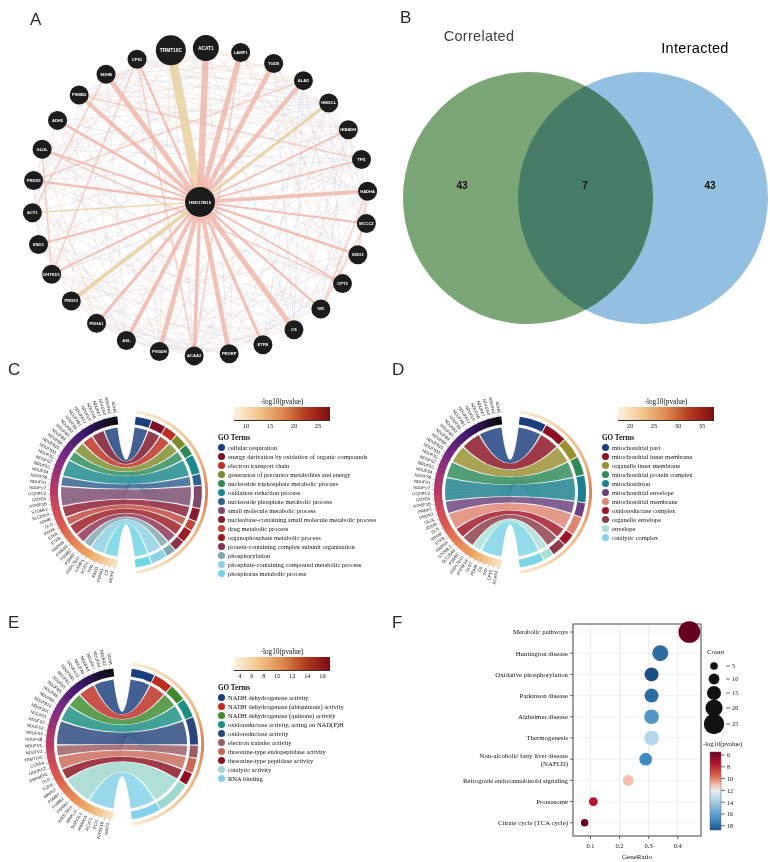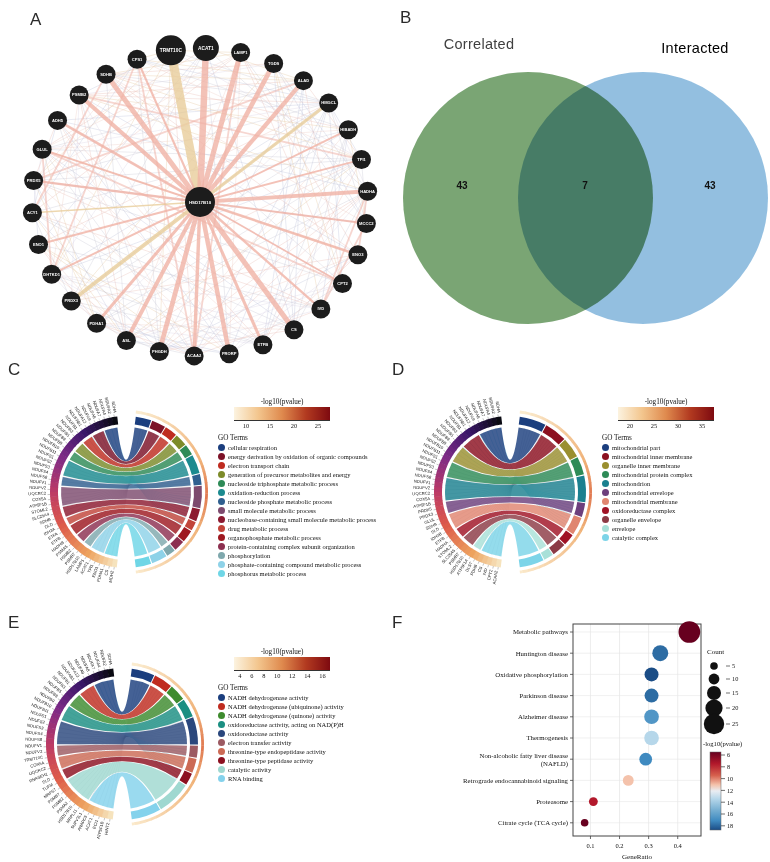--- a/index.html
+++ b/index.html
@@ -11,21 +11,21 @@
   .venn-title{position:absolute;font-size:14.5px;letter-spacing:.3px;}
   .venn-num{position:absolute;font-size:10px;font-weight:bold;color:#111;}
   
   .chord-legend{position:absolute;width:170px;font-family:"Liberation Serif",serif;color:#111;}
   .scale-title{font-size:7.2px;text-align:center;width:96px;margin-left:16px;}
   .scale-bar{width:96px;height:13px;margin-left:16px;margin-top:1px;
              border-bottom:1px solid #333;
              background:linear-gradient(to right,#fcf3e0,#f3c68e,#df8a4e,#b23a20,#7e0a10);}
   .scale-ticks{width:96px;margin-left:16px;display:flex;justify-content:space-around;
                font-size:6.4px;margin-top:1px;}
-  .go-title{font-size:7.2px;margin-top:5px;}
+  .go-title{font-size:7.2px;margin-top:5px;font-weight:bold;}
   .go-item{display:flex;align-items:center;margin-top:1.6px;}
   .go-swatch{width:7px;height:7px;border-radius:50%;flex:0 0 7px;margin-right:3px;}
   .go-label{font-size:6.5px;line-height:7.4px;white-space:nowrap;}
   svg{position:absolute;overflow:visible;}
   .srf{font-family:"Liberation Serif",serif;}
   .sns{font-family:"Liberation Sans",sans-serif;}
 </style>
 </head>
 <body>
 
@@ -294,21 +294,21 @@
       <circle cx="106.05559221691446" cy="66.32821382652362" r="9.5" fill="#1c1c1c"></circle>
       <text x="106.05559221691446" y="67.80421382652362" text-anchor="middle" font-size="4.1" fill="#ffffff" font-weight="bold" class="sns">SDHB</text>
       <circle cx="137.06609230612673" cy="51.21368639671476" r="9.5" fill="#1c1c1c"></circle>
       <text x="137.06609230612673" y="52.68968639671476" text-anchor="middle" font-size="4.1" fill="#ffffff" font-weight="bold" class="sns">CPS1</text>
       <circle cx="200" cy="194" r="15" fill="#1c1c1c"></circle>
       <text x="200" y="195.584" text-anchor="middle" font-size="4.4" fill="#ffffff" font-weight="bold" class="sns">HSD17B10</text>
     </svg>
 
   <div class="panel-letter" style="left:400px;top:8px;">B</div>
   <div>
-    <div class="venn-title" style="left:424px;top:36px;width:110px;text-align:center;color:#3f3f3f;">Correlated</div>
+    <div class="venn-title" style="left:424px;top:28px;width:110px;text-align:center;color:#3f3f3f;">Correlated</div>
     <div class="venn-title" style="left:640px;top:40px;width:110px;text-align:center;color:#000000;">Interacted</div>
     <div class="venn-circle" style="left:403px;top:72px;width:250px;height:252px;background:#6f9d68;opacity:.92;"></div>
     <div class="venn-circle" style="left:518px;top:72px;width:250px;height:252px;background:#8abade;opacity:.92;"></div>
     <div class="venn-num" style="left:442px;top:180px;width:40px;text-align:center;">43</div>
     <div class="venn-num" style="left:565px;top:180px;width:40px;text-align:center;">7</div>
     <div class="venn-num" style="left:690px;top:180px;width:40px;text-align:center;">43</div>
   </div>
 
   <div class="panel-letter" style="left:8px;top:360px;">C</div>
   <svg id="chord-c" style="left:6px;top:372px;" width="238" height="246" viewBox="0 0 238 246">

